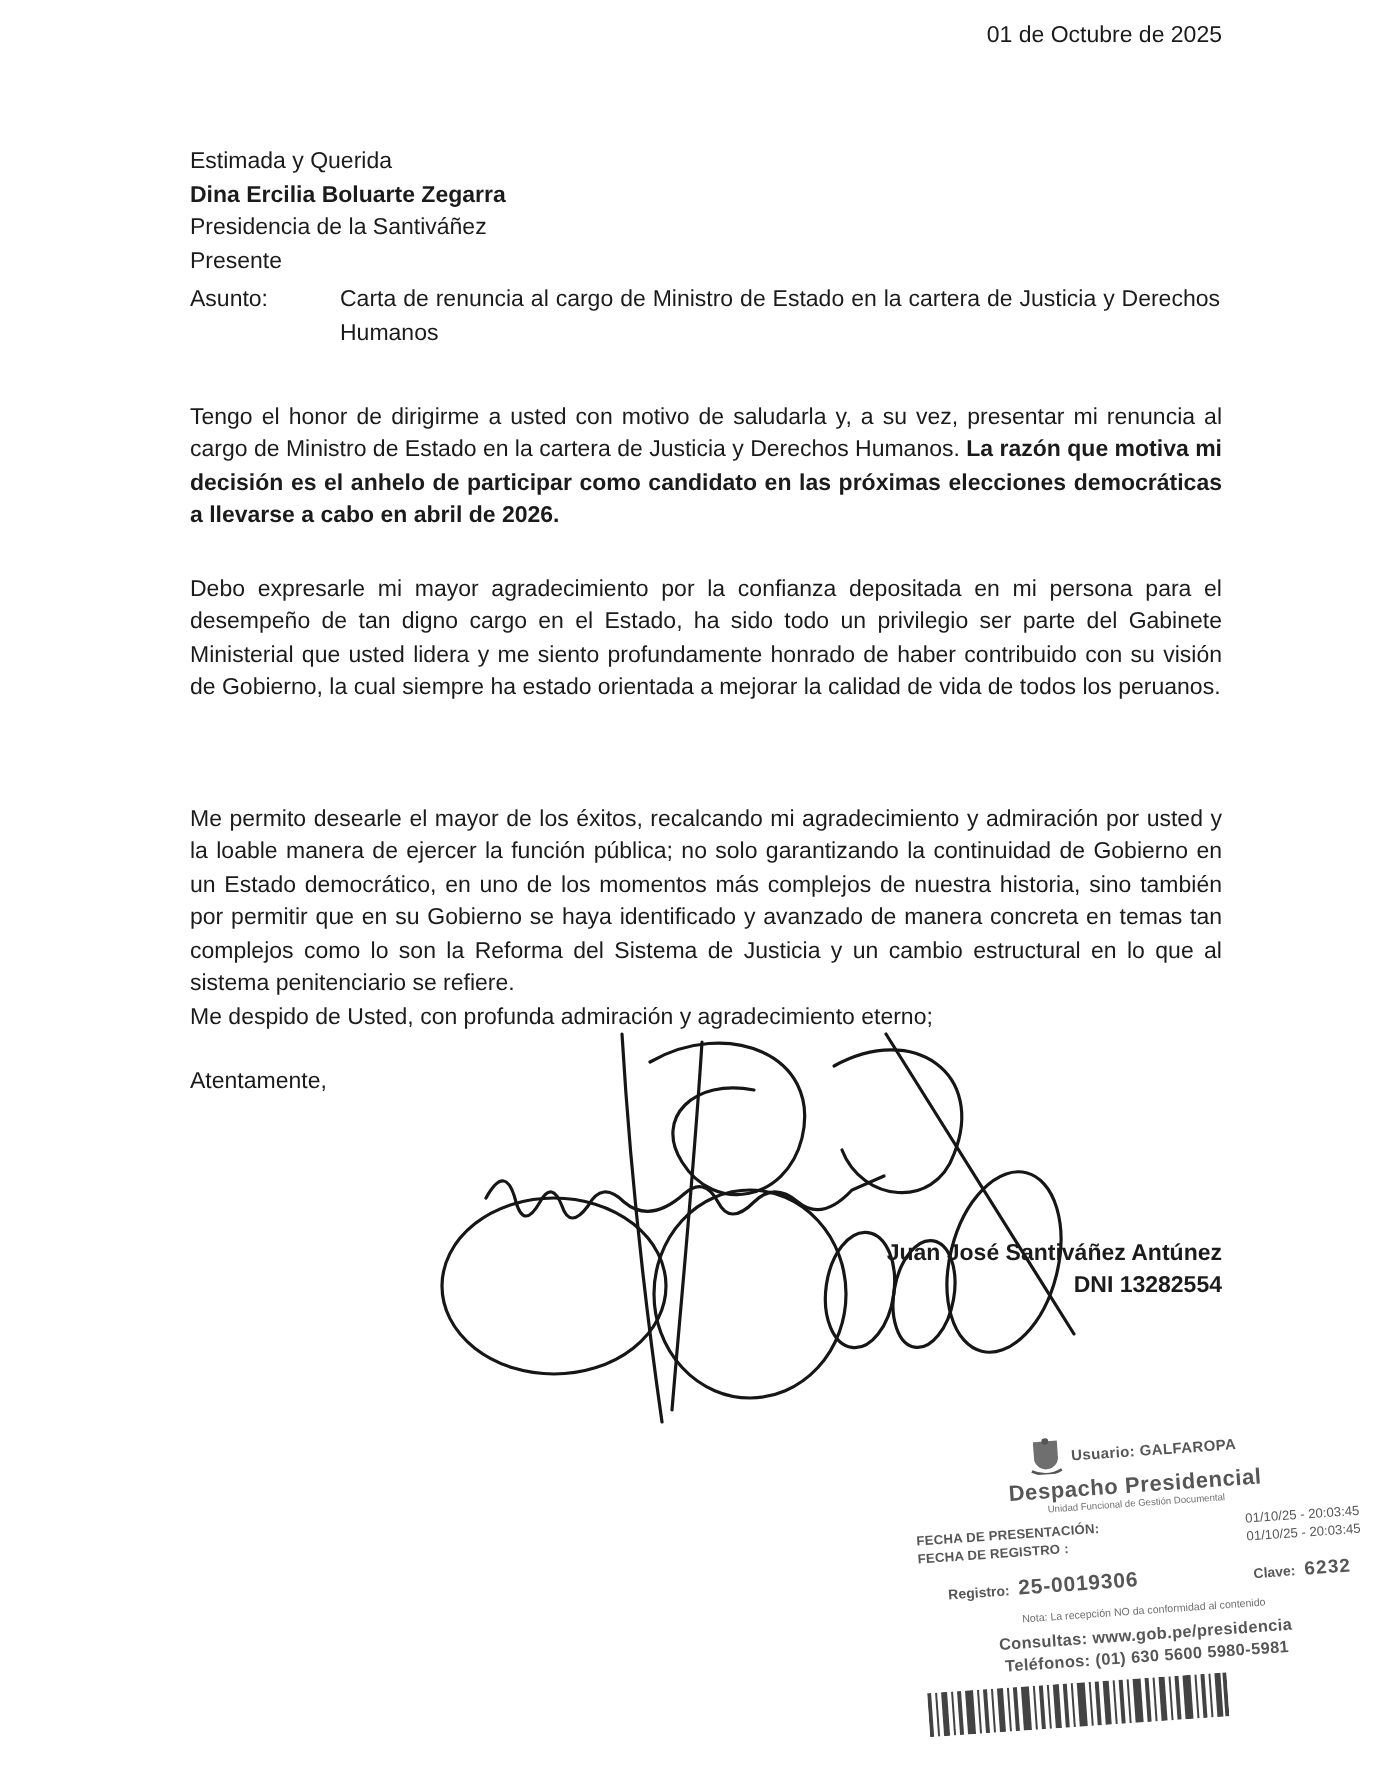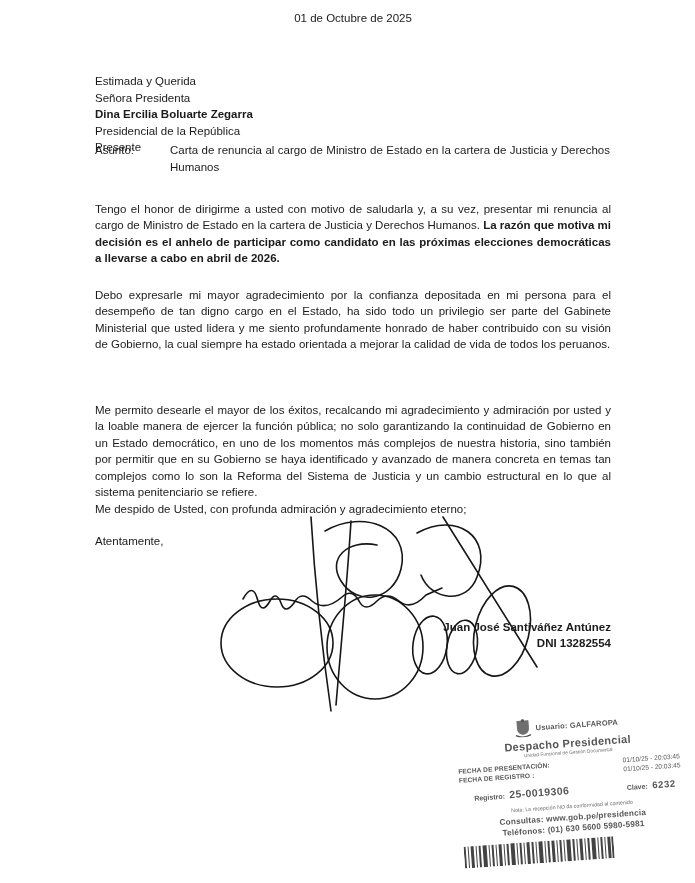--- a/index.html
+++ b/index.html
@@ -3,21 +3,21 @@
 <meta charset="utf-8">
 <style>
   html,body{margin:0;padding:0;}
   body{
     width:695px;height:883px;background:#ffffff;position:relative;overflow:hidden;
     font-family:"Liberation Sans",sans-serif;color:#1b1b1b;
     -webkit-font-smoothing:antialiased;
   }
   .abs{position:absolute;}
   .body-col{left:95px;width:516px;}
-  .date-line{top:12px;text-align:center;font-size:11.5px;}
+  .date-line{top:12px;text-align:right;font-size:11.5px;}
   .recipient{top:41px;font-size:11.5px;line-height:16.5px;margin-top:32px;}
   .bold{font-weight:bold;}
   .subject{top:142px;display:flex;font-size:11.5px;line-height:16.5px;}
   .subject-label{width:75px;flex:0 0 75px;}
   .subject-text{flex:1;max-width:440px;text-align:justify;}
   .para{font-size:11.5px;line-height:16.4px;text-align:justify;}
   .p1{top:201px;}
   .p2{top:287px;}
   .p3{top:380px;margin-top:22px;}
   .farewell{top:501px;text-align:left;}
@@ -46,23 +46,22 @@
   .barcode{margin:5px auto 0 auto;width:150px;height:22px;}
   .coat{width:17px;height:18px;}
 </style>
 </head>
 <body>
 
 <div class="abs body-col date-line">01 de Octubre de 2025</div>
 
 <div class="abs body-col recipient">
   <div>Estimada y Querida</div>
-  <div>Señora Presidenta</div>
   <div class="bold">Dina Ercilia Boluarte Zegarra</div>
-  <div>Presidencial de la República</div>
+  <div>Presidencia de la Santiváñez</div>
   <div>Presente</div>
 </div>
 
 <div class="abs body-col subject">
   <div class="subject-label">Asunto:</div>
   <div class="subject-text">Carta de renuncia al cargo de Ministro de Estado en la cartera de Justicia y Derechos Humanos</div>
 </div>
 
 <div class="abs body-col para p1"><span>Tengo el honor de dirigirme a usted con motivo de saludarla y, a su vez, presentar mi renuncia al cargo de Ministro de Estado en la cartera de Justicia y Derechos Humanos. </span><span class="bold">La razón que motiva mi decisión es el anhelo de participar como candidato en las próximas elecciones democráticas a llevarse a cabo en abril de 2026.</span></div>
 

